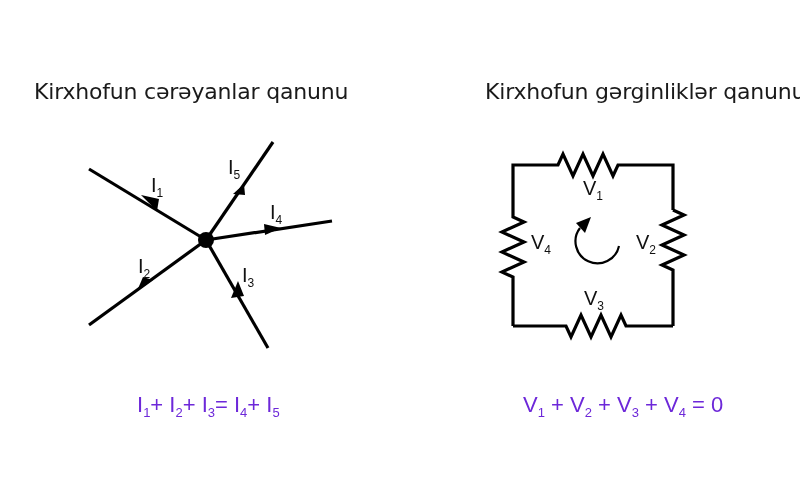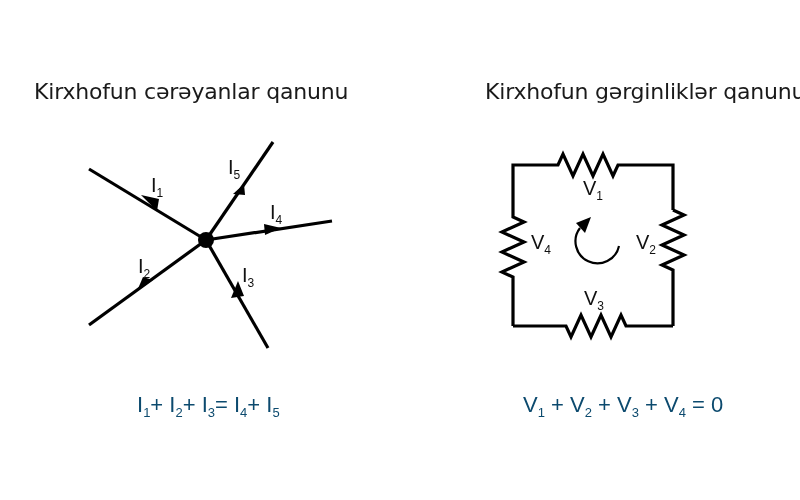--- a/index.html
+++ b/index.html
@@ -3,21 +3,21 @@
 <meta charset="utf-8">
 <style>
   html, body { margin:0; padding:0; background:#ffffff; }
   body { width:800px; height:500px; position:relative; overflow:hidden; font-family:"DejaVu Sans", sans-serif; color:#111; }
   .title { position:absolute; top:79px; font-size:22px; font-family:"DejaVu Sans", sans-serif; color:#1a1a1a; white-space:nowrap; letter-spacing:-0.2px; }
   #title-left { left:34px; }
   #title-right { left:437px;margin-left:48px; }
   svg.diagram { position:absolute; left:0; top:0; }
   .lbl { font-family:"Liberation Sans", sans-serif; font-size:20px; fill:#111; }
   .sub { font-size:12px; }
-  .eq { position:absolute; top:392px; font-family:"Liberation Sans", sans-serif; font-size:22px; color:#0c4a6e; white-space:nowrap; }
+  .eq { position:absolute; top:392px; font-family:"Liberation Sans", sans-serif; font-size:22px; color:#6d28d9; white-space:nowrap; }
   .eq sub { font-size:13px; }
   #eq-left { left:137px; }
   #eq-right { left:503px;margin-left:20px; }
 </style>
 </head>
 <body>
 
 <div class="title" id="title-left">Kirxhofun cərəyanlar qanunu</div>
 <div class="title" id="title-right">Kirxhofun gərginliklər qanunu</div>
 

